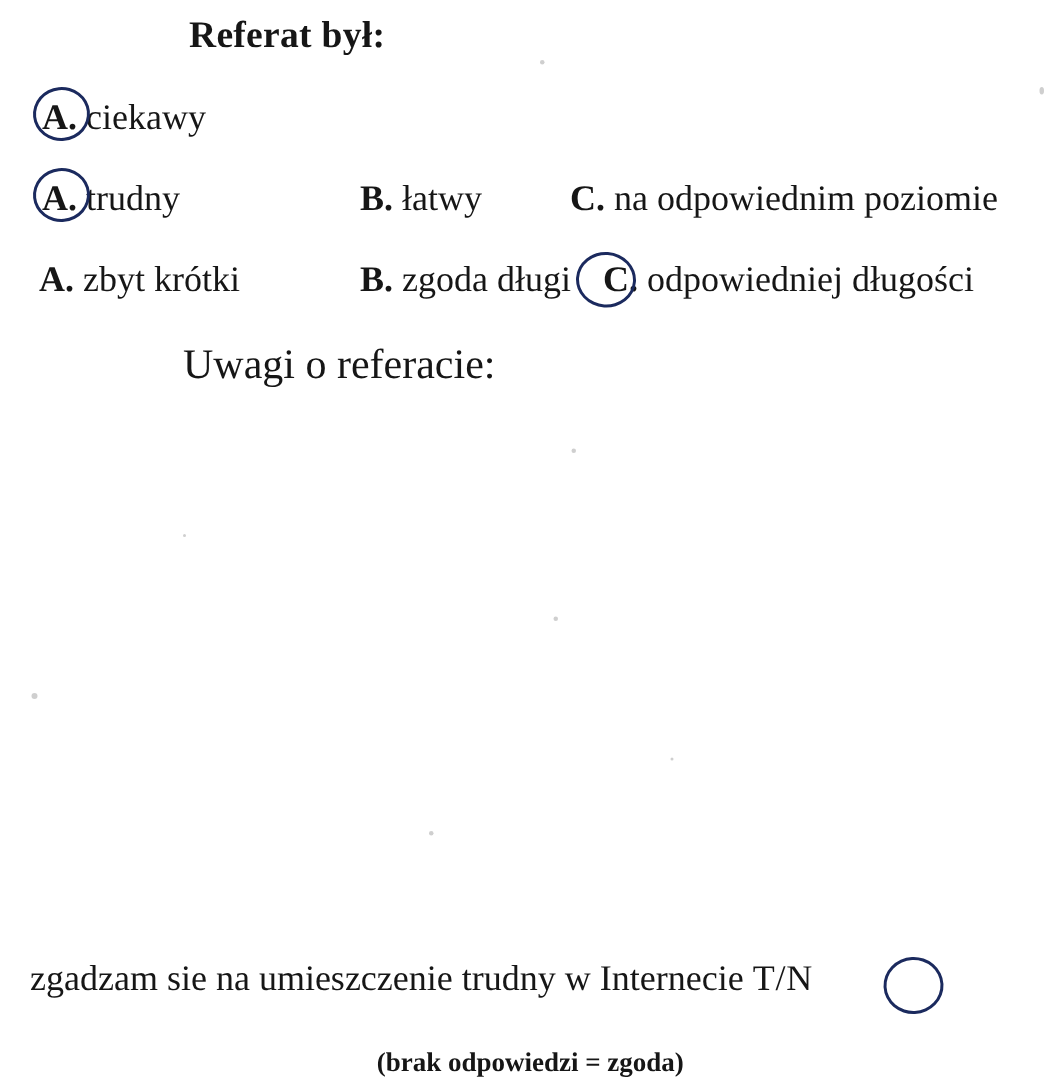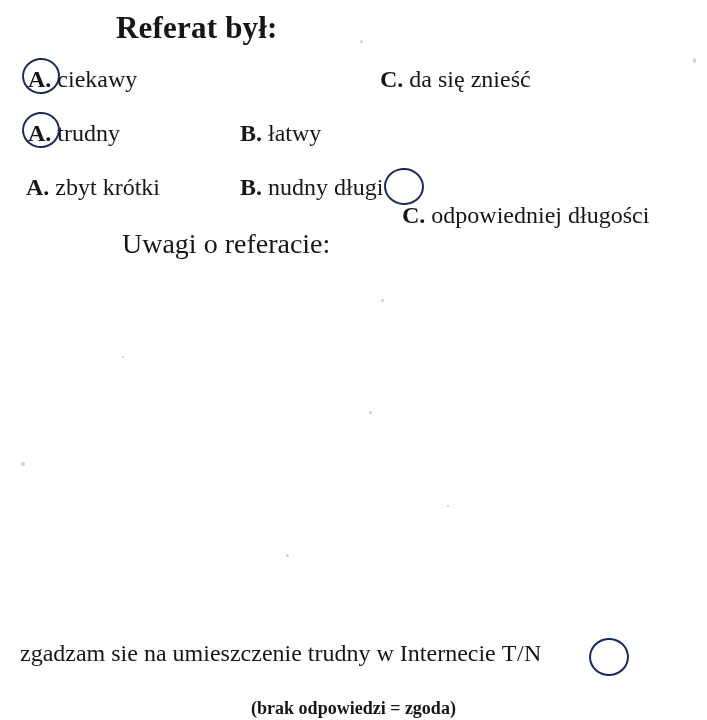--- a/index.html
+++ b/index.html
@@ -24,23 +24,23 @@
     pointer-events: none;
   }
 
   .sheet {
     position: absolute;
     inset: 0;
   }
 
   .q-title {
     position: absolute;
-    left: 116px;
+    left: 126px;
     top: 10px;
-    font-size: 31px;
+    font-size: 25px;
     font-weight: bold;
     letter-spacing: 0.2px;
   }
 
   .row {
     position: absolute;
     left: 22px;
     width: 680px;
     height: 40px;
   }
@@ -64,21 +64,21 @@
   .r1 .c0 { left: 6px; }
   .r1 .c1 { left: 218px; }
   .r1 .c2 { left: 358px; }
 
   .r2 .c0 { left: 6px; }
   .r2 .c1 { left: 218px; }
   .r2 .c2 { left: 358px; }
 
   .r3 .c0 { left: 4px; }
   .r3 .c1 { left: 218px; }
-  .r3 .c2 { left: 380px; margin-top: 28px; }
+  .r3 .c2 { left: 380px; }
 
   
   .circle-mark {
     position: absolute;
     border: 2.5px solid #1b2a5e;
     border-radius: 50%;
     transform: rotate(-6deg);
     pointer-events: none;
   }
   .circle-mark.m1 { left: 22px; top: 58px;  width: 34px; height: 32px; }
@@ -127,45 +127,45 @@
 
 <div class="sheet">
 
   <div class="q-title">Referat był:</div>
 
   <div class="row row1 r1">
     <div class="opt c0">
       <span class="lab">A.</span>
       <span class="txt">ciekawy</span>
     </div>
-    <div class="opt c2">
-      <span class="lab">C.</span>
-      <span class="txt">da się znieść</span>
-    </div>
   </div>
 
   <div class="row row2 r2">
     <div class="opt c0">
       <span class="lab">A.</span>
       <span class="txt">trudny</span>
     </div>
     <div class="opt c1">
       <span class="lab">B.</span>
       <span class="txt">łatwy</span>
     </div>
+    <div class="opt c2">
+      <span class="lab">C.</span>
+      <span class="txt">na odpowiednim poziomie</span>
+    </div>
   </div>
 
   <div class="row row3 r3">
     <div class="opt c0">
       <span class="lab">A.</span>
       <span class="txt">zbyt krótki</span>
     </div>
     <div class="opt c1">
       <span class="lab">B.</span>
-      <span class="txt">nudny długi</span>
+      <span class="txt">zgoda długi</span>
     </div>
     <div class="opt c2">
       <span class="lab">C.</span>
       <span class="txt">odpowiedniej długości</span>
     </div>
   </div>
 
   <div class="circle-mark m1"></div>
   <div class="circle-mark m2"></div>
   <div class="circle-mark m3"></div>

